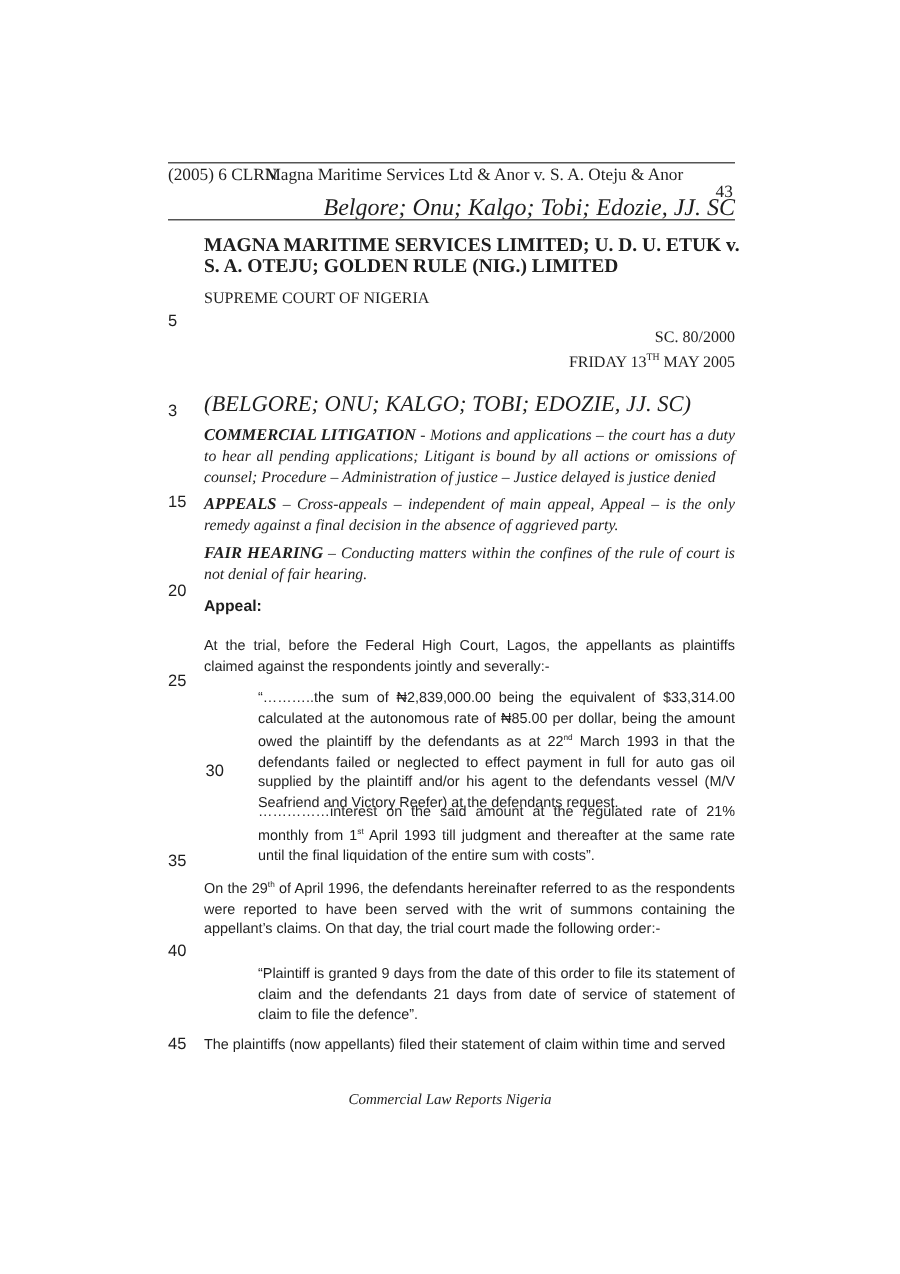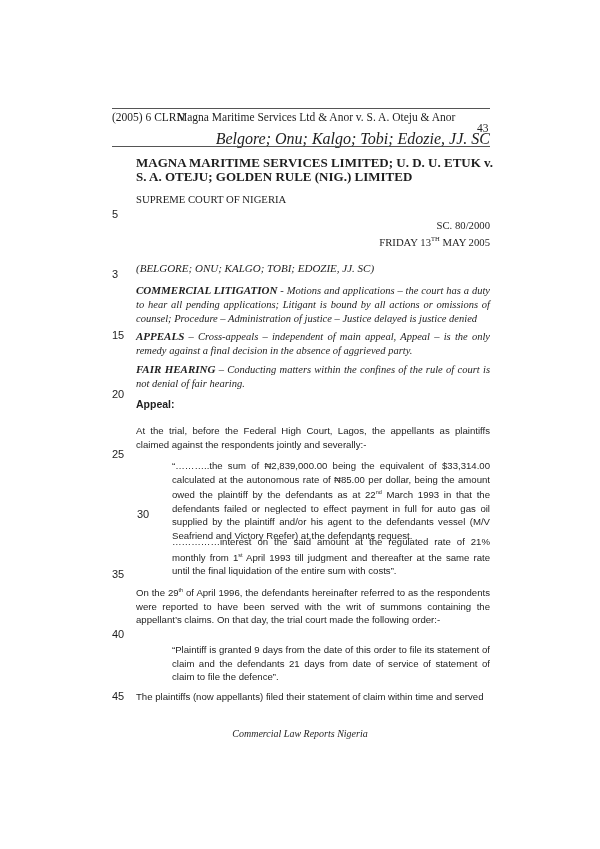--- a/index.html
+++ b/index.html
@@ -14,21 +14,21 @@
   .hdr-title { left: 177px; }
   .hdr-page { left: 477px; }
   .judges-hdr { right: 110px; top: 130px; font-size: 16px; font-style: italic; }
 
   .line-no { left: 112px; font-size: 11px; }
 
   .title { left: 136px; top: 156px; font-size: 13px; font-weight: bold; line-height: 14px; white-space: normal; width: 360px; }
   .court { left: 136px; top: 193px; font-size: 10.7px; }
   .suit { right: 110px; top: 219px; font-size: 10.7px; text-align: right; line-height: 13px; }
   .suit sup { font-size: 6.5px; }
-  .coram { left: 136px; top: 262px; font-size: 11px; font-style: italic; }
+  .coram { left: 136px; top: 262px; font-size: 15px; font-style: italic; }
 
   .catch { position: absolute; left: 136px; width: 354px; font-size: 10.5px; font-style: italic; line-height: 14px; text-align: justify; white-space: normal; }
   .catch b { font-style: italic; font-weight: bold; font-size: 11px; }
 
   .facts-h { left: 136px; top: 398px; font-size: 10.5px; font-weight: bold; }
 
   .para { position: absolute; left: 136px; width: 354px; font-size: 9.6px; line-height: 13.5px; text-align: justify; white-space: normal; }
   .quote { position: absolute; left: 172px; width: 318px; font-size: 9.6px; line-height: 13.5px; text-align: justify; white-space: normal; }
   sup.s { font-size: 5.5px; }
 

